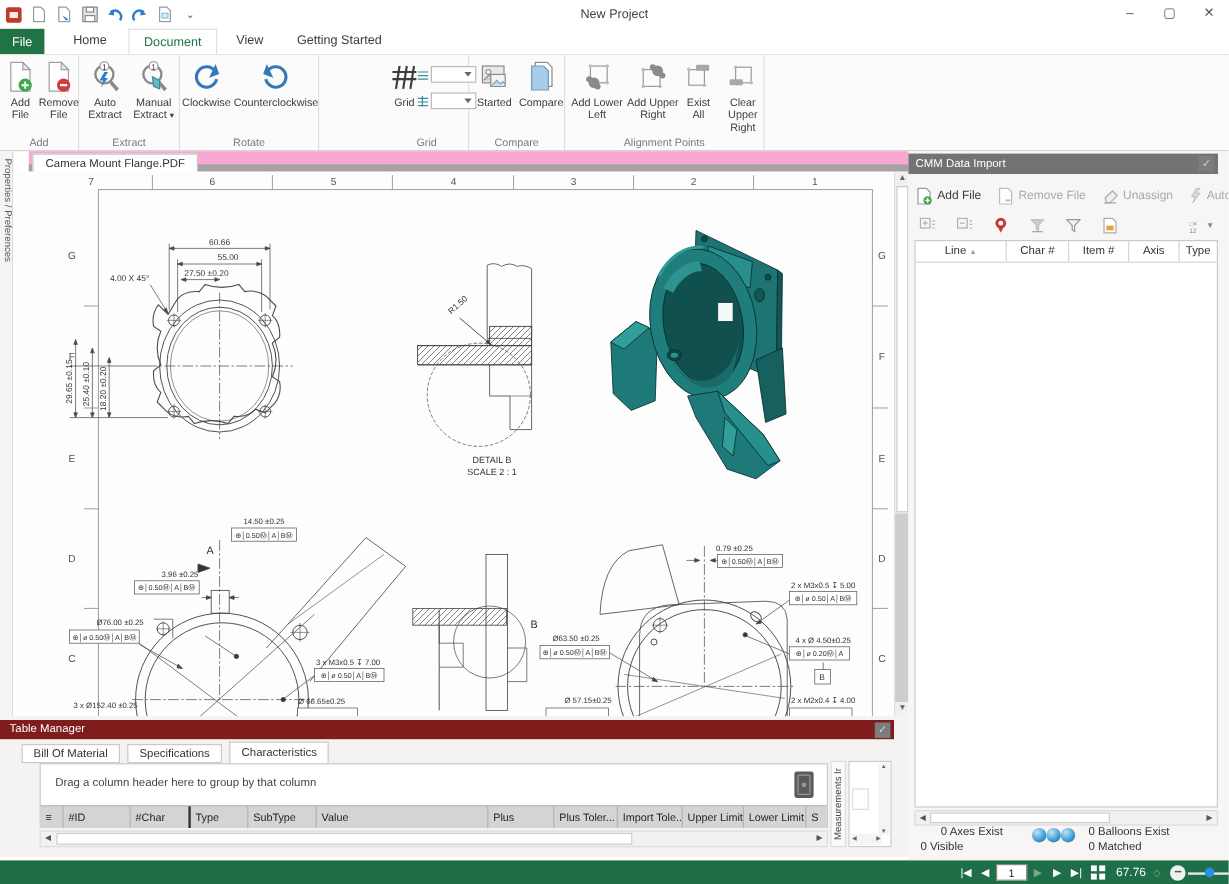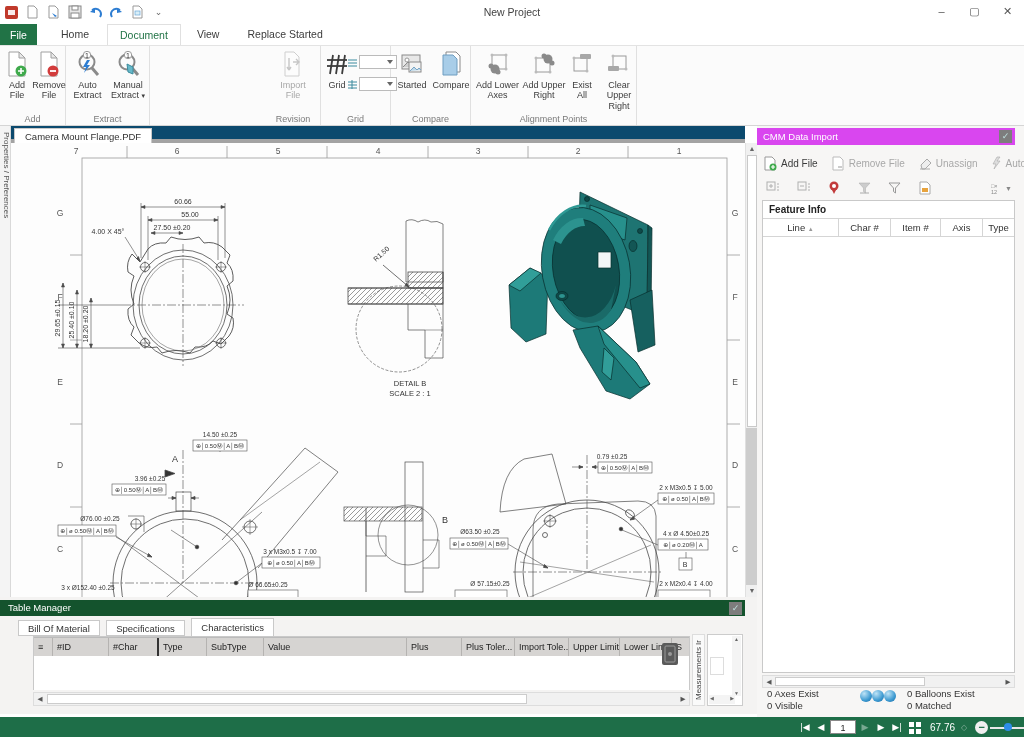--- a/index.html
+++ b/index.html
@@ -19,46 +19,46 @@
 #ribbon{left:0;top:46px;width:1024px;height:80px;background:#fbfbfb;border-bottom:1px solid #d5d5d5}
 .rgroup{position:absolute;top:0;height:79px;border-right:1px solid #e0e0e0}
 .glabel{position:absolute;bottom:1px;left:0;right:0;text-align:center;font-size:9px;color:#7a7a7a}
 .rbtn{position:absolute;top:5px;display:flex;flex-direction:column;align-items:center;font-size:9px;color:#3c3c3c;text-align:center;line-height:1.15}
 .rbtn .ric{height:27px;display:flex;align-items:center;justify-content:center;margin-bottom:2px}
 .gray{opacity:.45}
 .combo{width:38px;height:14px;border:1px solid #bbb;background:#fff;position:relative}
 .combo:after{content:"";position:absolute;right:3px;top:4px;border:3px solid transparent;border-top:4px solid #666}
 #leftstrip{left:0;top:126px;width:11px;height:471px;background:#f4f4f4;border-right:1px solid #d9d9d9}
 #leftstrip span{writing-mode:vertical-rl;font-size:8px;color:#555;margin-top:6px;margin-left:2px}
-#doctabs{left:11px;top:126px;width:734px;height:17px;background:#0c4a6e;border-bottom:4px solid #a3a3a3}
+#doctabs{left:24px;top:126px;width:734px;height:17px;background:#f9a8d4;border-bottom:6px solid #a3a3a3}
 .doctab{display:inline-block;height:17px;padding:0 10px;background:#fff;border:1px solid #c9c9c9;border-bottom:none;font-size:9.5px;line-height:16px;color:#333;margin-left:3px}
 #canvas{left:11px;top:143px;width:734px;height:454px;background:#fdfdfd}
 #vscroll{left:745px;top:143px;width:12px;height:454px;background:#f0f0f0;border-left:1px solid #e0e0e0}
 #vscroll .arr{width:12px;height:12px;font-size:7px;color:#666;text-align:center;line-height:12px}
 #vscroll .thumb{position:absolute;top:12px;left:1px;width:10px;height:272px;background:#fff;border:1px solid #c9c9c9}
 #vscroll .track2{position:absolute;top:285px;left:0;width:11px;height:157px;background:#cdcdcd}
 #vscroll .arrb{position:absolute;bottom:0}
 #rpanel{left:757px;top:126px;width:267px;height:591px;background:#f7f6f5}
-#rpanel-h{left:757px;top:128px;width:258px;height:17px;background:#d946ef;color:#fff;font-size:9.5px;line-height:17px;padding-left:6px}
+#rpanel-h{left:757px;top:128px;width:258px;height:17px;background:#737373;color:#fff;font-size:9.5px;line-height:17px;padding-left:6px}
 .pin{position:absolute;right:3px;top:2px;width:13px;height:13px;background:#7d7d7d;color:#bfe0de;font-size:9px;text-align:center;line-height:13px}
 #cmm-btns{left:763px;top:152px;width:255px;height:22px;display:flex;gap:13px;align-items:center;font-size:10px}
 .cbtn{display:flex;align-items:center;gap:4px;color:#3c3c3c;white-space:nowrap}
 .cbtn.dis{color:#a8a8a8}
 #cmm-icons{left:766px;top:180px;width:246px;height:16px;display:flex;gap:17px;align-items:center}
 #featinfo{left:762px;top:200px;width:253px;height:473px;background:#fff;border:1px solid #c9c9c9}
 #featinfo .fi-title{font-size:10px;font-weight:bold;color:#222;padding:3px 6px;border-bottom:1px solid #d5d5d5}
 .fi-cols{display:flex;border-bottom:1px solid #d5d5d5}
 .fi-col{font-size:9.5px;color:#333;text-align:center;padding:3px 0;border-right:1px solid #d5d5d5;white-space:nowrap}
 #cmm-hscroll{left:762px;top:675px;width:253px;height:13px;background:#f1f1f1;border:1px solid #ddd;position:absolute}
 #cmm-hscroll .thumb{position:absolute;left:12px;top:1px;width:150px;height:9px;background:#fff;border:1px solid #ccc}
 .scr-arr{position:absolute;top:0;width:12px;height:11px;font-size:6.5px;color:#555;text-align:center;line-height:11px}
 #cmm-foot{left:762px;top:688px;width:255px;height:26px;font-size:9.5px;color:#333}
 .ball{width:12px;height:12px;border-radius:50%;background:radial-gradient(circle at 35% 30%,#bfe4f7,#3d9ad1 60%,#1565a0);display:inline-block}
 #tman{left:0;top:597px;width:757px;height:117px;background:#f4f3f2}
-#tman-h{left:0;top:600px;width:745px;height:16px;background:#14532d;color:#fff;font-size:9.5px;line-height:16px;padding-left:8px}
+#tman-h{left:0;top:600px;width:745px;height:16px;background:#7f1d1d;color:#fff;font-size:9.5px;line-height:16px;padding-left:8px}
 .ttab{display:inline-block;height:16px;padding:0 9px;font-size:9.5px;line-height:15px;background:#fff;border:1px solid #c9c9c9;margin-right:2px;color:#333;vertical-align:bottom}
 .ttab.active{height:18px;line-height:18px;border-bottom:none}
 #tgrid{left:33px;top:636px;width:657px;height:54px;background:#fff;border:1px solid #c9c9c9;border-bottom:none}
 #grouphint{font-size:9.5px;color:#444;padding:10px 0 0 12px;height:34px}
 #thead{display:flex;border-top:1px solid #bbb;background:#d6d4d2;height:19px}
 .thcell{font-size:9px;color:#222;padding:4px 4px 0 4px;border-right:1px solid #b5b3b1;overflow:hidden;white-space:nowrap}
 #tm-hscroll{left:33px;top:692px;width:657px;height:14px;background:#f1f1f1;border:1px solid #ddd;position:absolute}
 #tm-hscroll .thumb{position:absolute;left:13px;top:1px;width:480px;height:10px;background:#fff;border:1px solid #ccc}
 #meas-strip{left:692px;top:634px;width:13px;height:72px;display:flex;align-items:center;justify-content:center;background:#fafafa;border:1px solid #ddd}
 #meas-strip span{writing-mode:vertical-lr;transform:rotate(180deg);font-size:8px;color:#444}
@@ -125,21 +125,21 @@
     <div class="winbtn">▢</div>
     <div class="winbtn">✕</div>
   </div>
 </div>
 
 <div id="tabrow" class="abs">
   <div class="ftab">File</div>
   <div class="rtab" style="margin-left:12px">Home</div>
   <div class="rtab active" style="margin-left:6px">Document</div>
   <div class="rtab" style="margin-left:4px">View</div>
-  <div class="rtab" style="margin-left:4px">Replace Started</div>
+  <div class="rtab" style="margin-left:4px">Getting Started</div>
 </div>
 
 <div id="ribbon" class="abs">
   <div class="rgroup" style="left:0;width:66px">
     <div class="rbtn" style="left:2px;width:30px">
       <span class="ric">
           <svg width="24" height="27">
             <path d="M4,1 h10 l6,6 v18 h-16 z" fill="#fff" stroke="#a0a0a0"></path>
             <path d="M14,1 l6,6 h-6 z" fill="#e8e8e8" stroke="#a0a0a0"></path>
             <circle cx="16" cy="20" r="5.5" fill="#3faa4c"></circle>
@@ -181,32 +181,40 @@
             <line x1="17" y1="17" x2="23" y2="24" stroke="#8a8a8a" stroke-width="3"></line>
             <circle cx="13" cy="4" r="3.7" fill="#fff" stroke="#999"></circle>
             <text x="13" y="7" font-size="7" text-anchor="middle" fill="#333">1</text>
             <path d="M12,13 l6,3 v7 l-5,-2 z" fill="#66b8c9" stroke="#3a8a9c"></path>
           </svg>
         </span>
       <span><span>Manual Extract</span> <span style="font-size:7px">▾</span></span>
     </div>
     <div class="glabel">Extract</div>
   </div>
-  <div class="rgroup" style="left:266px;width:55px">
-    <div class="rbtn gray" style="left:7px;width:40px">
-      <span class="ric">
-          <svg width="24" height="27">
-            <path d="M4,1 h9 l5,5 v19 h-14 z" fill="#fff" stroke="#999"></path>
-            <path d="M8,7 v12 M8,19 l-2,-3 M8,19 l2,-3" stroke="#888" stroke-width="1.4" fill="none"></path>
-            <path d="M12,11 h6 m-3,-3 l3,3 l-3,3" stroke="#888" stroke-width="1.4" fill="none"></path>
-          </svg>
-        </span>
-      <span>Import File</span>
-    </div>
-    <div class="glabel">Revision</div>
+  <div class="rgroup" style="left:150px;width:116px">
+    <div class="rbtn" style="left:0;width:44px">
+      <span class="ric">
+          <svg width="26" height="27">
+            <path d="M20,8 a8.5,8.5 0 1 0 1.5,7" fill="none" stroke="#3579b8" stroke-width="2.6"></path>
+            <path d="M22,2 v9 h-9 z" fill="#3579b8" transform="rotate(-20 22 6)"></path>
+          </svg>
+        </span>
+      <span>Clockwise</span>
+    </div>
+    <div class="rbtn" style="left:44px;width:72px">
+      <span class="ric">
+          <svg width="26" height="27">
+            <path d="M6,8 a8.5,8.5 0 1 1 -1.5,7" fill="none" stroke="#3579b8" stroke-width="2.6"></path>
+            <path d="M4,2 v9 h9 z" fill="#3579b8" transform="rotate(20 4 6)"></path>
+          </svg>
+        </span>
+      <span>Counterclockwise</span>
+    </div>
+    <div class="glabel">Rotate</div>
   </div>
   <div class="rgroup" style="left:321px;width:70px">
     <div class="rbtn" style="left:2px;width:28px">
       <span class="ric">
           <svg width="24" height="26">
             <g stroke="#3c3c3c" stroke-width="1.8">
               <line x1="8" y1="3" x2="5" y2="22"></line>
               <line x1="14" y1="3" x2="11" y2="22"></line>
               <line x1="20" y1="3" x2="17" y2="22"></line>
               <line x1="2" y1="8" x2="22" y2="8"></line>
@@ -269,21 +277,21 @@
           <svg width="26" height="26">
             <rect x="7" y="3" width="14" height="14" fill="none" stroke="#9a9a9a"></rect>
             <circle cx="7" cy="3" r="1.5" fill="#bbb"></circle>
             <circle cx="21" cy="3" r="1.5" fill="#bbb"></circle>
             <circle cx="21" cy="17" r="1.5" fill="#bbb"></circle>
             <circle cx="10" cy="17" r="4.5" fill="#8a8a8a"></circle>
             <circle cx="6" cy="14" r="2.5" fill="#8a8a8a"></circle>
             <circle cx="13" cy="20" r="2.5" fill="#8a8a8a"></circle>
           </svg>
         </span>
-      <span>Add Lower Axes</span>
+      <span>Add Lower Left</span>
     </div>
     <div class="rbtn" style="left:50px;width:46px">
       <span class="ric">
           <svg width="26" height="26">
             <rect x="5" y="6" width="14" height="14" fill="none" stroke="#9a9a9a"></rect>
             <circle cx="5" cy="20" r="1.5" fill="#bbb"></circle>
             <circle cx="5" cy="6" r="1.5" fill="#bbb"></circle>
             <circle cx="19" cy="20" r="1.5" fill="#bbb"></circle>
             <circle cx="17" cy="7" r="4.5" fill="#8a8a8a"></circle>
             <circle cx="13" cy="4" r="2.5" fill="#8a8a8a"></circle>
@@ -662,55 +670,55 @@
     </svg>
   <span style="margin-left:auto;display:flex;align-items:center;gap:2px">
     <svg width="12" height="13">
         <text x="0" y="6" font-size="5.5" fill="#888">□×</text>
         <text x="0" y="12" font-size="5.5" fill="#888">12</text>
       </svg>
     <span style="font-size:7px;color:#888">▼</span>
   </span>
 </div>
 <div id="featinfo" class="abs">
-  <div class="fi-title">Feature Info</div>
   <div class="fi-cols">
     <div class="fi-col" style="width:76px"><span>Line</span> <span style="font-size:6px;color:#999">▲</span></div>
     <div class="fi-col" style="width:52px">Char #</div>
     <div class="fi-col" style="width:50px">Item #</div>
     <div class="fi-col" style="width:42px">Axis</div>
     <div class="fi-col" style="width:31px;border-right:none">Type</div>
   </div>
 </div>
 <div id="cmm-hscroll" class="abs">
   <div class="scr-arr" style="left:0">◀</div>
   <div class="thumb"></div>
   <div class="scr-arr" style="right:0">▶</div>
 </div>
 <div id="cmm-foot" class="abs">
-  <div style="position:absolute;left:5px;top:0">0 Axes Exist</div>
+  <div style="position:absolute;left:22px;top:0">0 Axes Exist</div>
   <div style="position:absolute;left:5px;top:12px">0 Visible</div>
   <div style="position:absolute;left:98px;top:2px">
     <span class="ball"></span><span class="ball"></span><span class="ball"></span>
   </div>
   <div style="position:absolute;left:145px;top:0">0 Balloons Exist</div>
   <div style="position:absolute;left:145px;top:12px">0 Matched</div>
 </div>
 
 <div id="tman" class="abs"></div>
 <div id="tman-h" class="abs">
   <span>Table Manager</span>
   <span class="pin">✓</span>
 </div>
 <div class="abs" style="left:18px;top:618px;height:18px">
   <span class="ttab">Bill Of Material</span>
   <span class="ttab">Specifications</span>
   <span class="ttab active">Characteristics</span>
 </div>
 <div id="tgrid" class="abs">
+  <div id="grouphint">Drag a column header here to group by that column</div>
   <div style="position:absolute;right:10px;top:5px">
     <svg width="18" height="24">
         <rect x="1" y="1" width="16" height="22" rx="2" fill="#5a5a5a"></rect>
         <rect x="4" y="4" width="10" height="16" rx="1" fill="none" stroke="#999"></rect>
         <circle cx="9" cy="12" r="2" fill="#999"></circle>
       </svg>
   </div>
   <div id="thead">
     <div class="thcell" style="width:19px">≡</div>
     <div class="thcell" style="width:56px">#ID</div>

